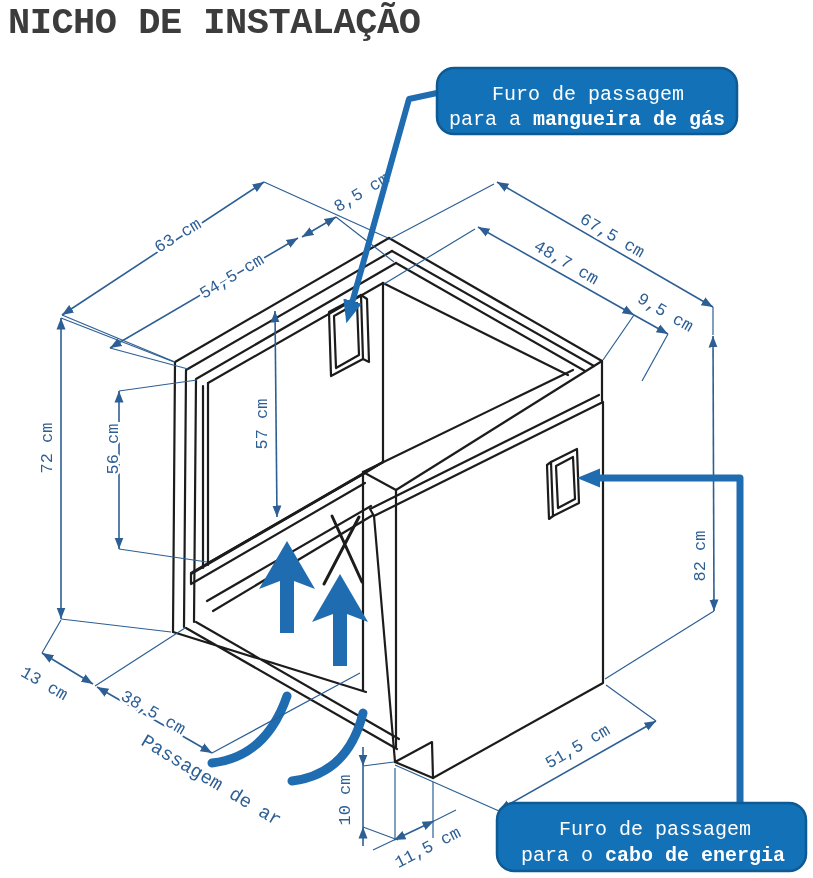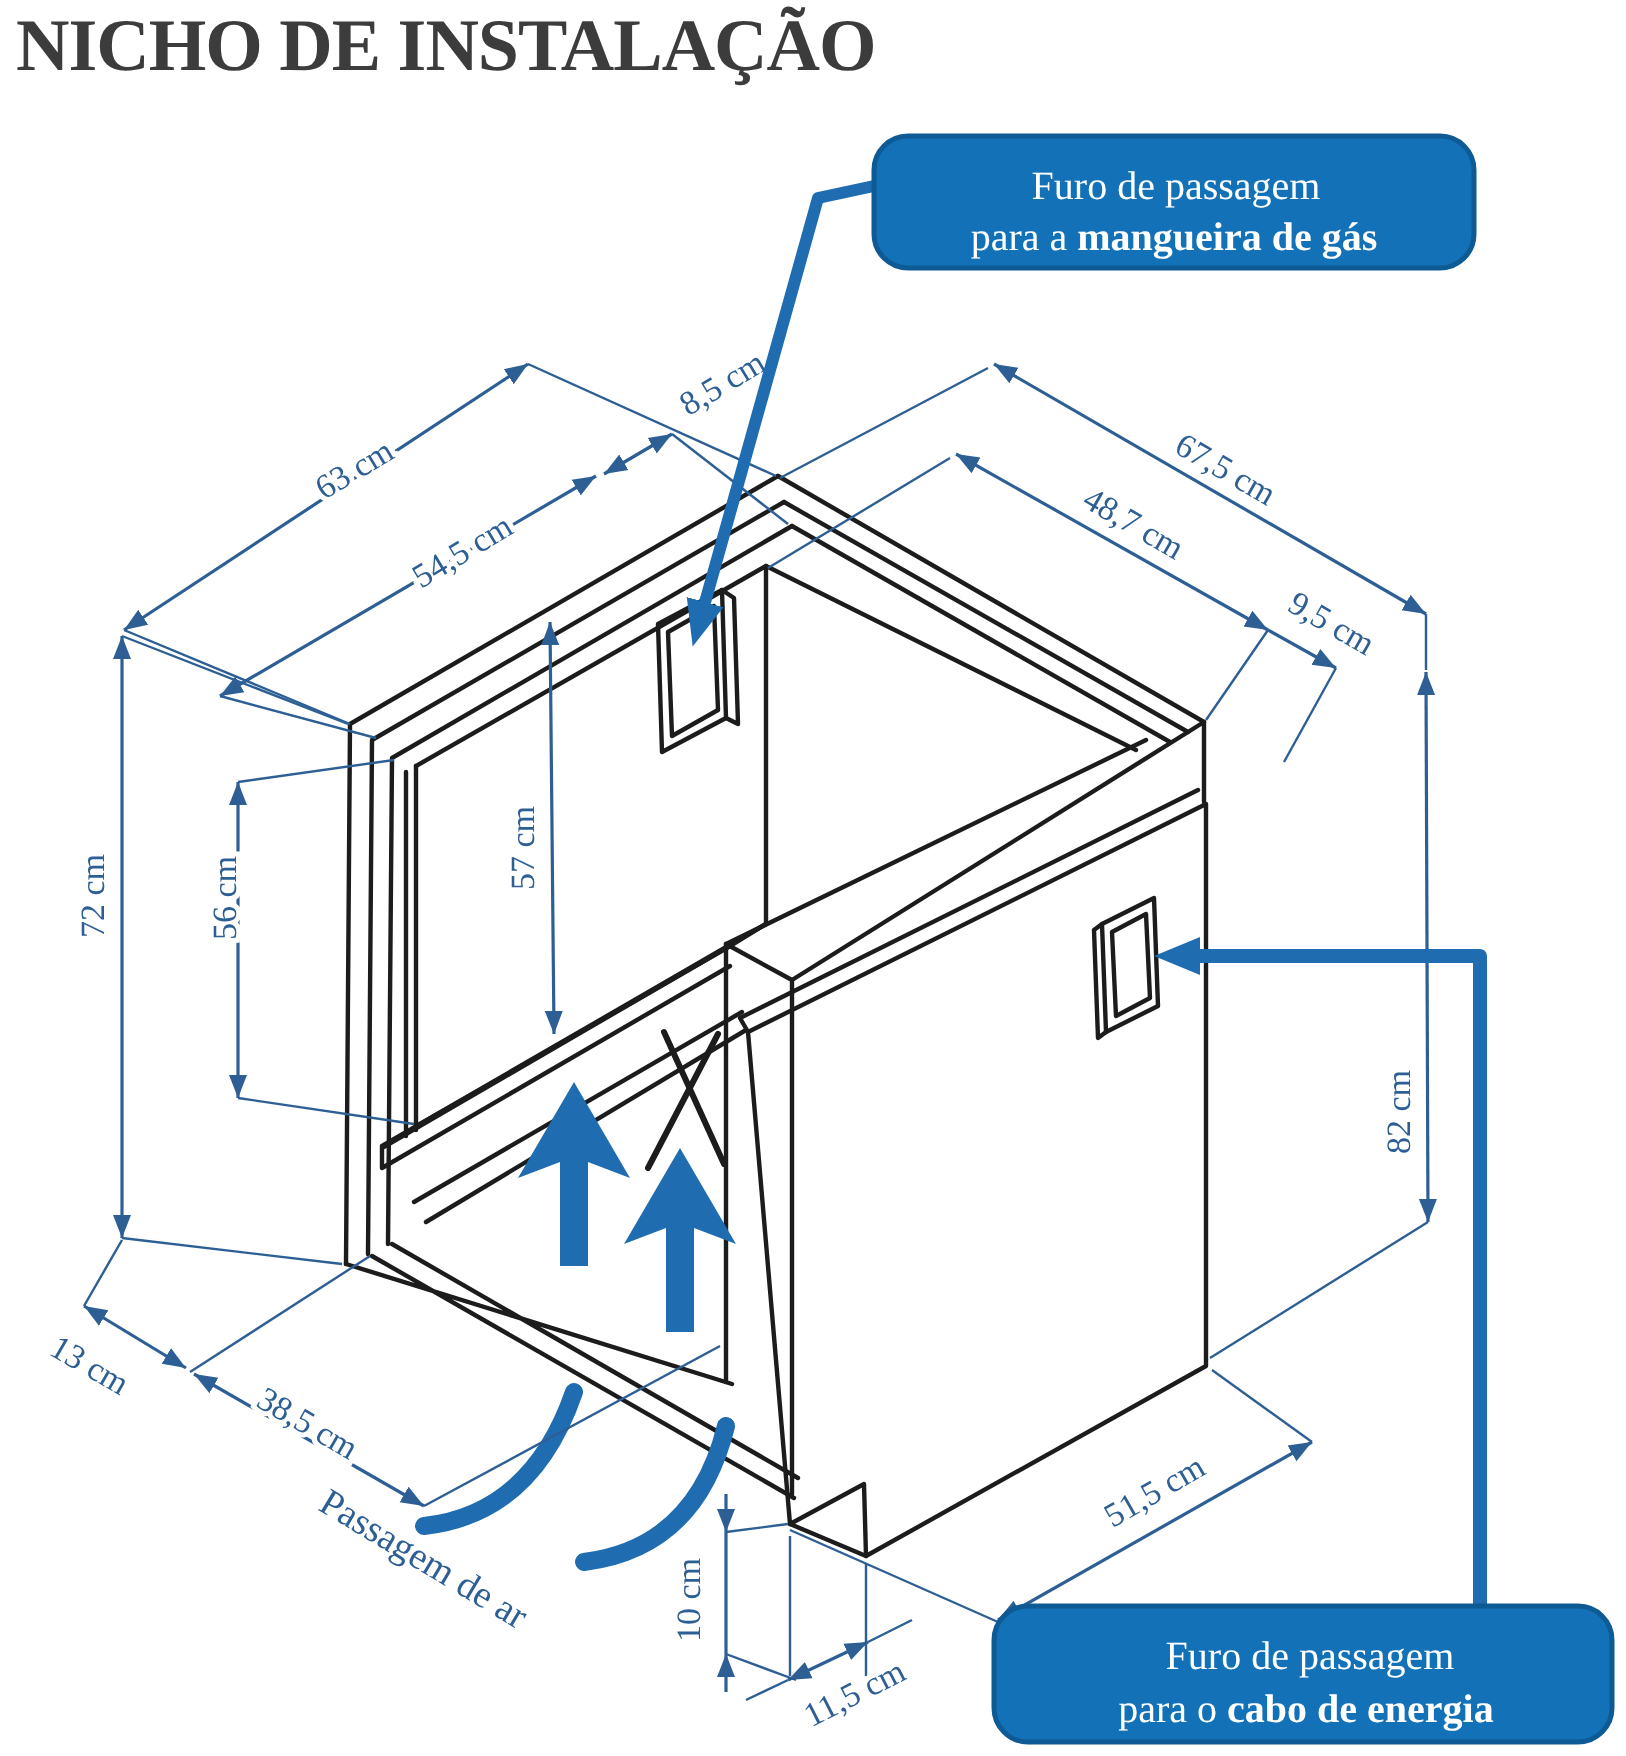--- a/index.html
+++ b/index.html
@@ -1,21 +1,21 @@
 <!DOCTYPE html>
 <html style="--line_art: #1c1c1c; --dimension_blue: #2d5f95; --accent_blue: #1f6cb0; --callout_fill: #1271b7; --callout_border: #0e5a94; --title_color: #3c3c3c;"><head>
 <meta charset="utf-8">
 <style>
   :root{
     --line_art:#1c1c1c; --dimension_blue:#2d5f95; --accent_blue:#1f6cb0;
     --callout_fill:#1271b7; --callout_border:#0e5a94; --title_color:#3c3c3c;
   }
   html,body{margin:0;padding:0;background:#fff;}
   .page{position:relative;width:813px;height:878px;background:#fff;overflow:hidden;
-        font-family:Liberation Serif, serif;}
+        font-family:Liberation Mono, monospace;}
   .title{position:absolute;left:8px;top:2px;font-size:37px;font-weight:bold;
          letter-spacing:-0.5px;color:var(--title_color,#3c3c3c);white-space:nowrap;}
   svg{position:absolute;left:0;top:0;}
   .bl{stroke:var(--line_art,#1c1c1c);stroke-width:2.2;fill:none;stroke-linejoin:round;stroke-linecap:round;}
   .bl3{stroke:var(--line_art,#1c1c1c);stroke-width:3;fill:none;stroke-linecap:round;}
   .dl{stroke:var(--dimension_blue,#2d5f95);stroke-width:1.6;fill:none;}
   .ext{stroke:var(--dimension_blue,#2d5f95);stroke-width:1.2;fill:none;}
   .dt{fill:var(--dimension_blue,#2d5f95);font-size:17px;text-anchor:middle;
       dominant-baseline:middle;paint-order:stroke;stroke:#fff;stroke-width:5px;font-weight:400;}
   .airt{fill:var(--dimension_blue,#2d5f95);font-size:19px;text-anchor:middle;

